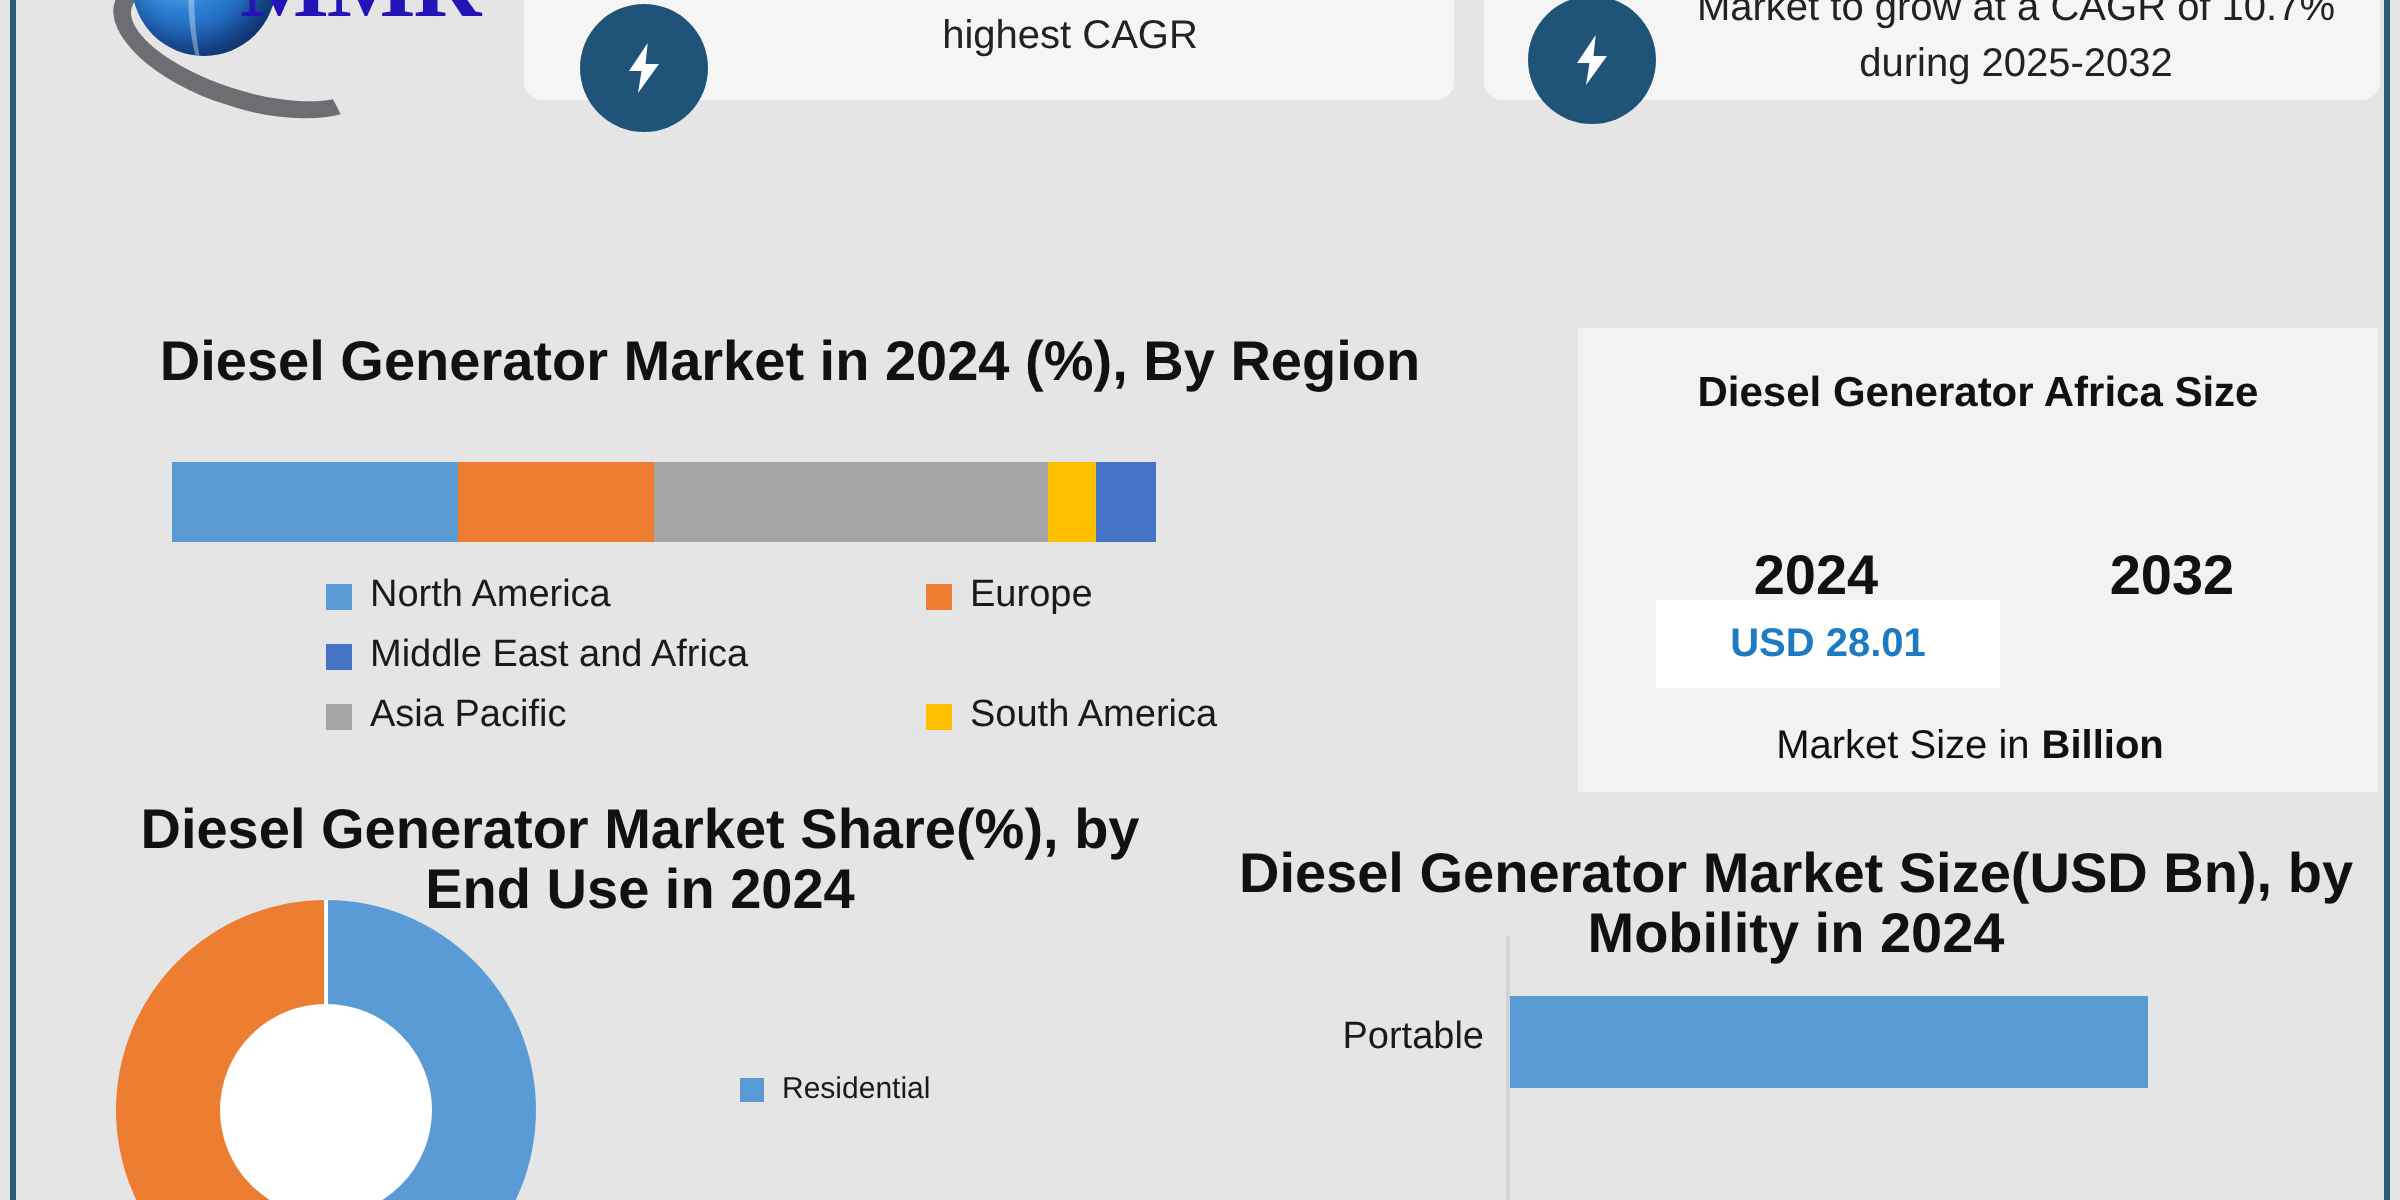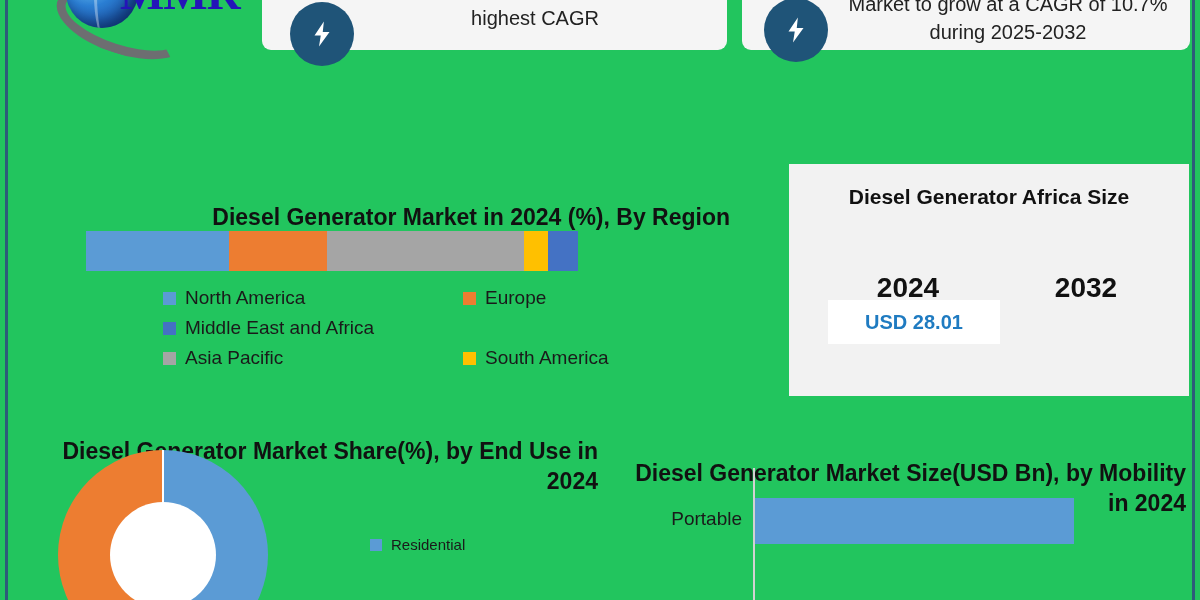--- a/index.html
+++ b/index.html
@@ -7,21 +7,21 @@
     padding: 0;
     background: #ffffff;
   }
   body {
     font-family: "Liberation Sans", sans-serif;
   }
   #infographic {
     position: relative;
     width: 1200px;
     height: 600px;
-    background: #22c55e;
+    background: #e5e5e5;
     overflow: hidden;
   }
   
   .frame-left, .frame-right {
     position: absolute;
     top: 0;
     width: 3px;
     height: 600px;
     background: #2e5c7a;
   }
@@ -129,26 +129,25 @@
     text-align: center;
     font-size: 31px;
     font-weight: bold;
     color: #1b3a74;
     letter-spacing: 0.2px;
   }
 
   
   .panel-title {
     position: absolute;
-    text-align: right;
-    font-size: 23px;
+    text-align: center;
+    font-size: 28px;
     font-weight: bold;
     color: #111111;
     line-height: 30px;
-    margin-top: 36px;
   }
   #region-title   { left: 60px;  top: 166px; width: 670px; }
   #enduse-title   { left: 42px;  top: 400px; width: 556px; }
   #mobility-title { left: 610px; top: 422px; width: 576px; }
 
   
   #region-bar {
     position: absolute;
     left: 86px;
     top: 231px;
@@ -385,20 +384,24 @@
   </div>
 
   <div id="size-panel">
     <div class="size-heading">Diesel Generator Africa Size</div>
 
     <div class="year-label" id="year-a-label">2024</div>
     <div class="year-label" id="year-b-label">2032</div>
 
     <div class="value-card" id="value-a-card">USD 28.01</div>
 
+    <div class="unit-strip">
+      <span>Market Size in</span>
+      <b>Billion</b>
+    </div>
   </div>
 
   <div class="panel-title" id="enduse-title">Diesel Generator Market Share(%), by End Use in 2024</div>
 
   <div id="donut" style="background: conic-gradient(rgb(91, 155, 213) 0deg, rgb(91, 155, 213) 180deg, rgb(237, 125, 49) 180deg, rgb(237, 125, 49) 360deg);">
     <div class="hole"></div>
     <div class="split-line"></div>
   </div>
 
   <div id="enduse-legend">

